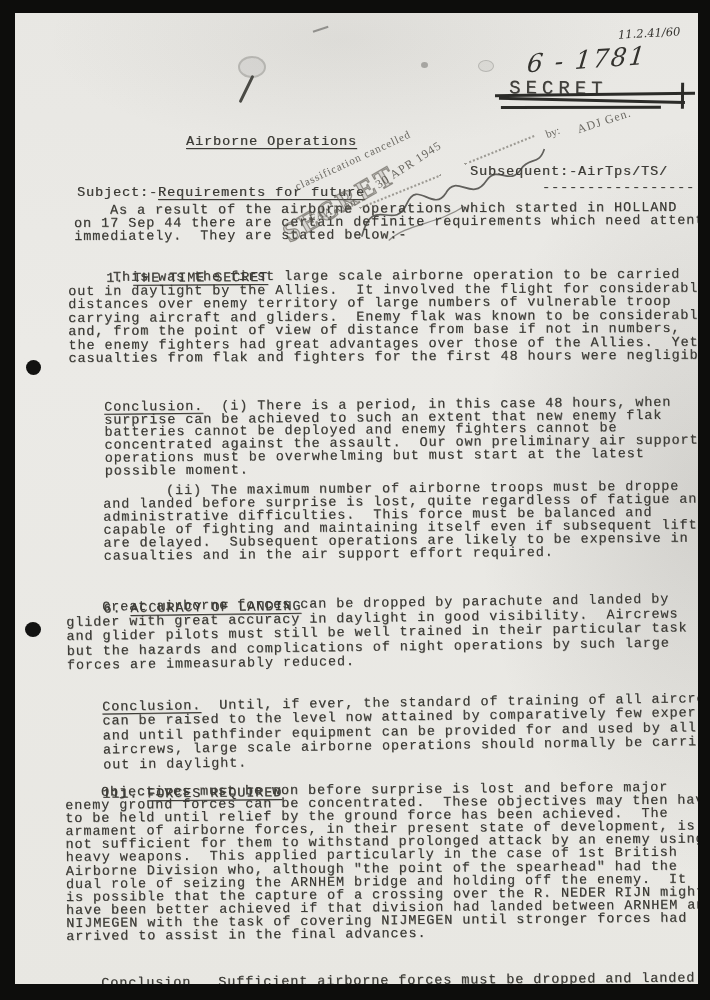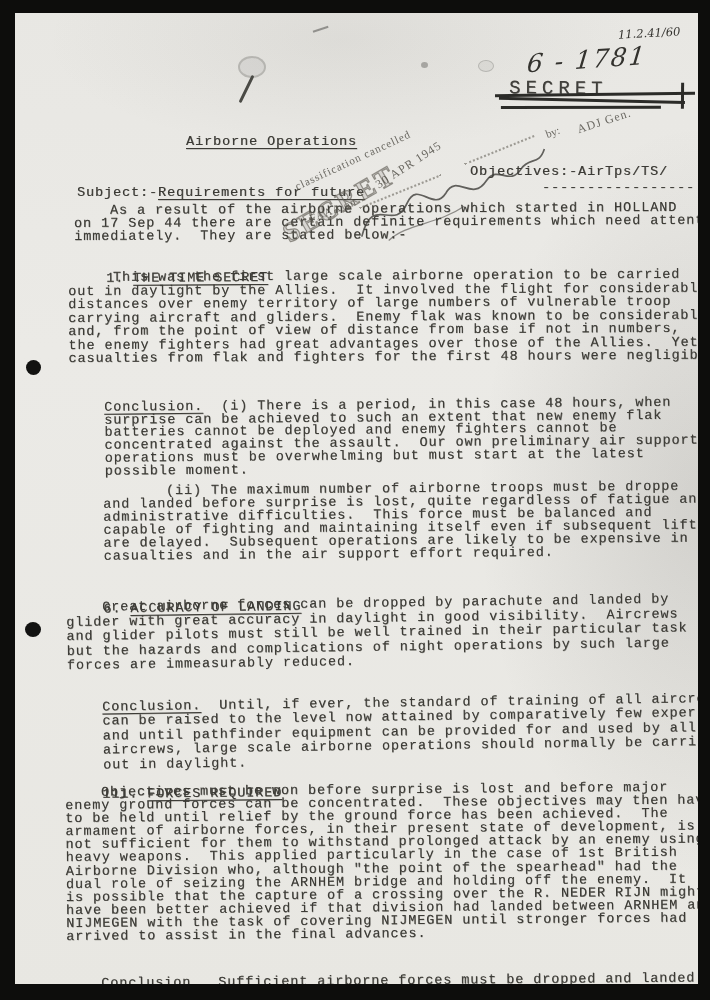--- a/index.html
+++ b/index.html
@@ -49,21 +49,21 @@
 
 <div class="page">
   <div class="paper-shade"></div>
 
   <div class="blk lh17" style="left:77px;top:99px">
     <div style="margin-left:109px"><span class="pre u">Airborne Operations</span></div>
     <div><span class="pre">Subject:-</span><span class="pre u">Requirements for future</span></div>
   </div>
 
 
-  <div class="blk lh16 pre" style="left:470px;top:164px">Objectives:-AirTps/TS/
+  <div class="blk lh16 pre" style="left:470px;top:164px">Subsequent:-AirTps/TS/
         -----------------</div>
 
   <div class="blk lh131 pre t3" style="left:74px;top:204px">    As a result of the airborne operations which started in HOLLAND
 on 17 Sep 44 there are certain definite requirements which need attent
 immediately.  They are stated below:-</div>
 
   <div class="blk t3" style="left:70px;top:256px">
     <span class="pre hnum">1.</span><span class="pre u">THE TIME SECRET</span>
   </div>
   <div class="blk lh135 pre t3" style="left:68px;top:271px">     This was the first large scale airborne operation to be carried

